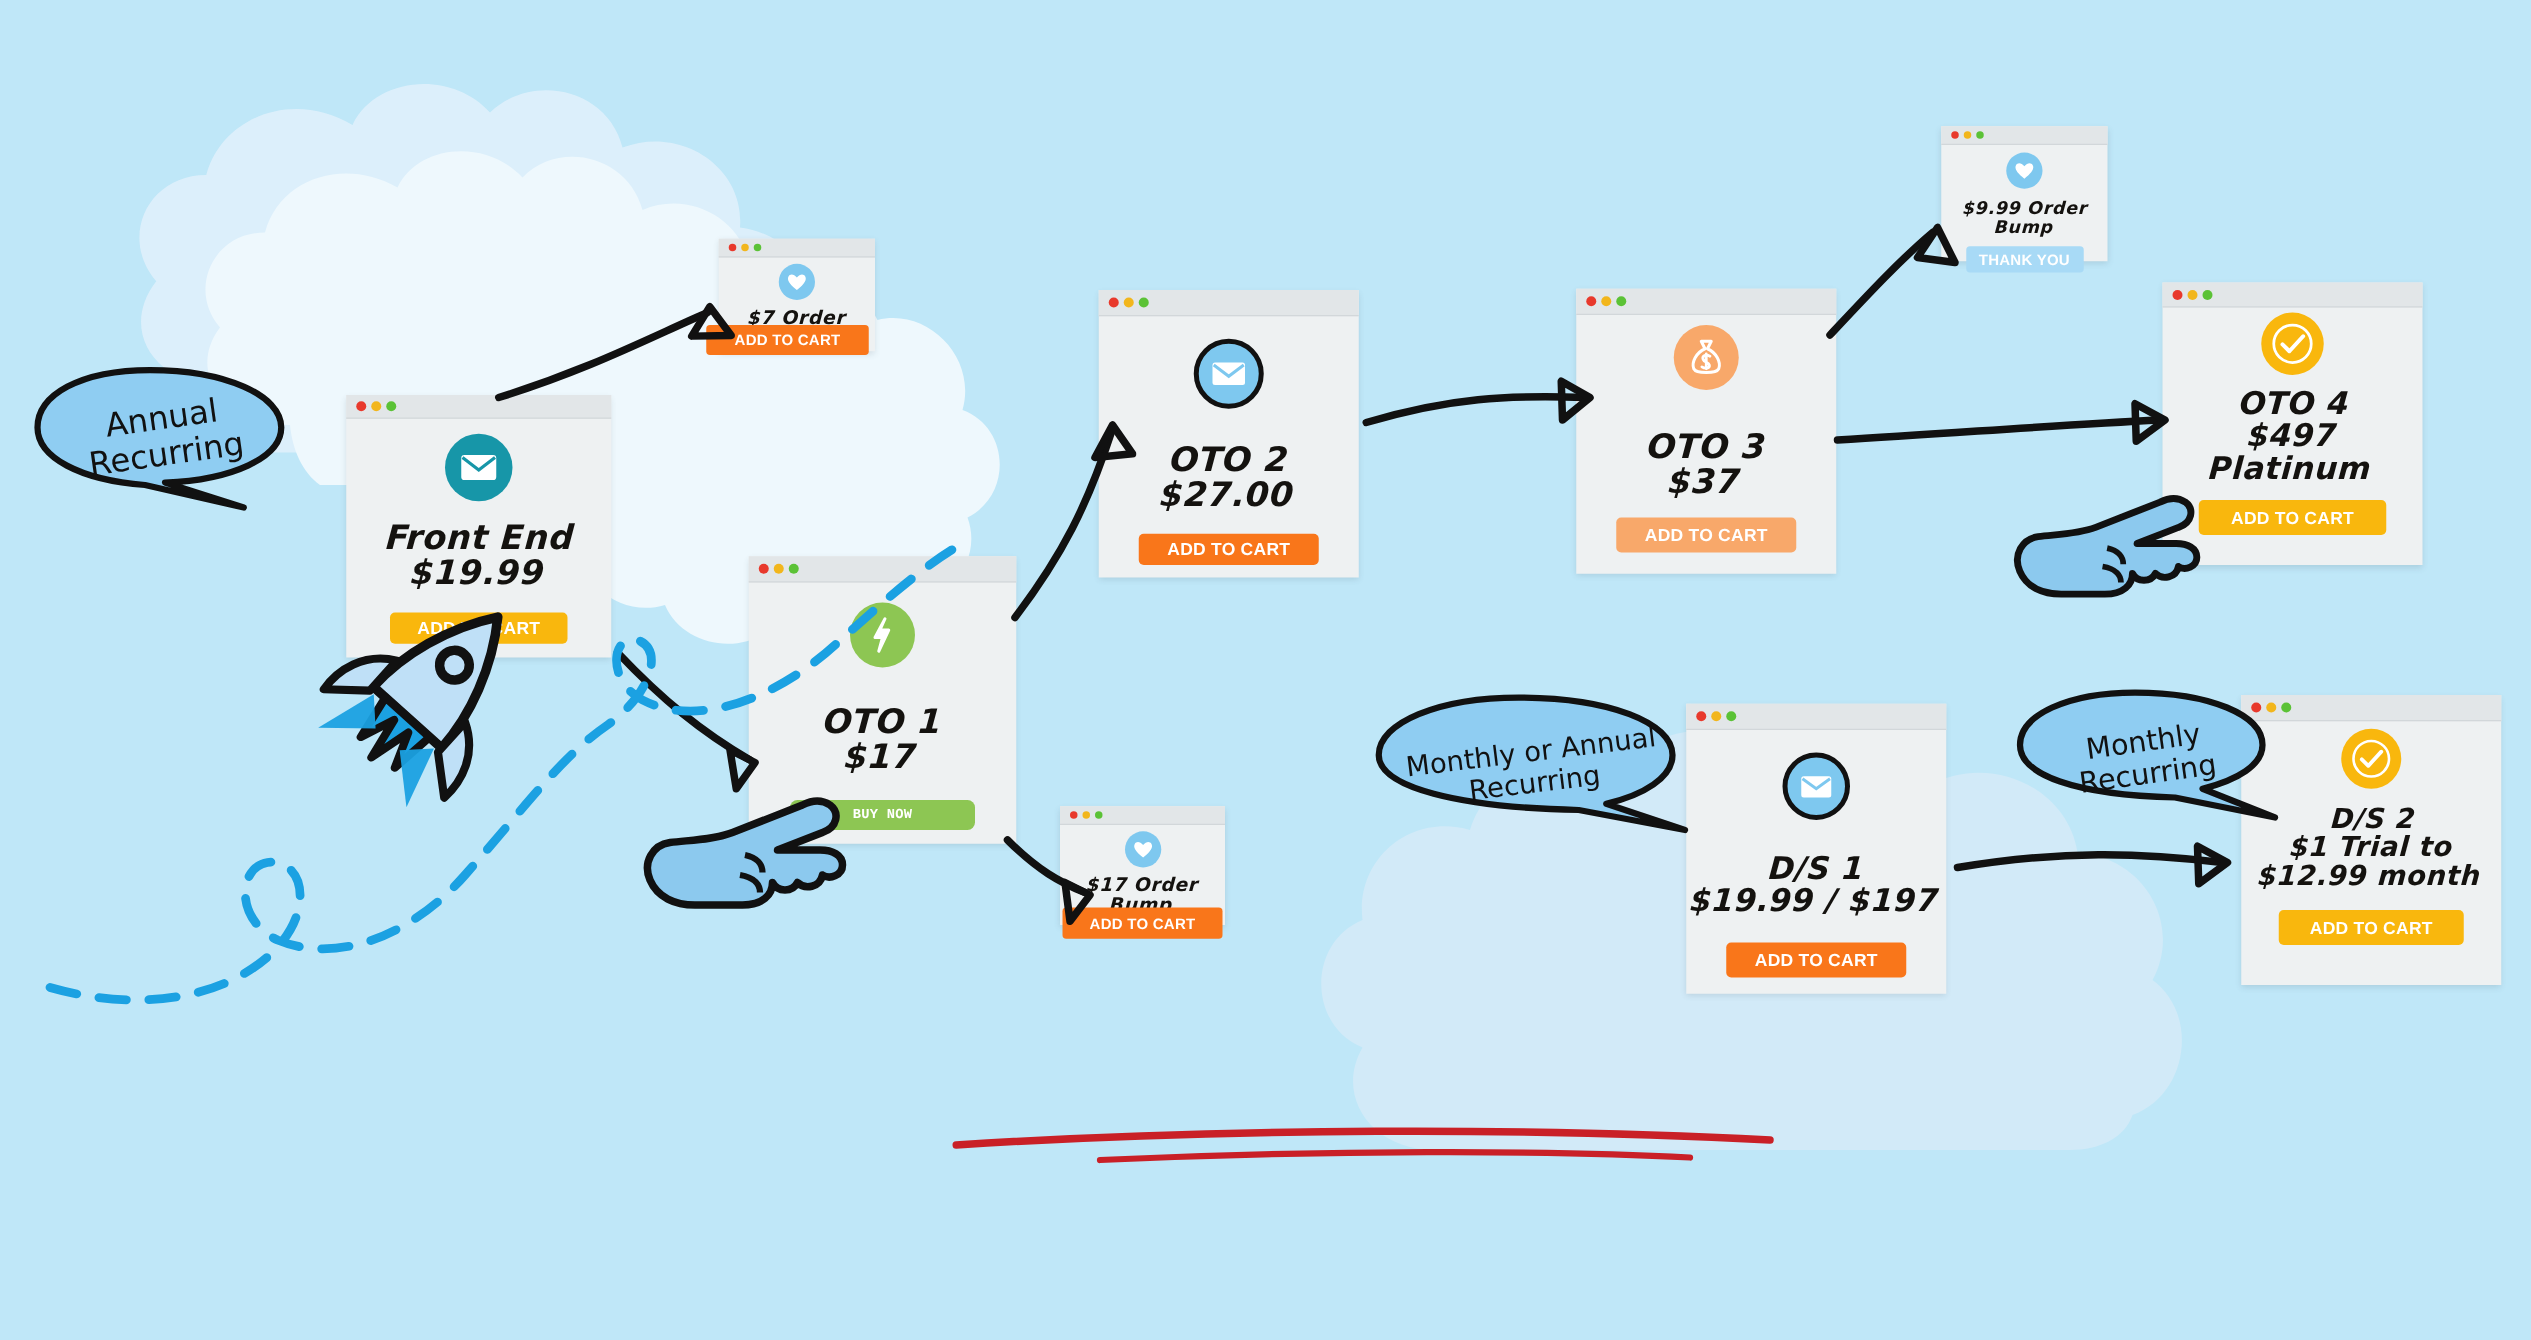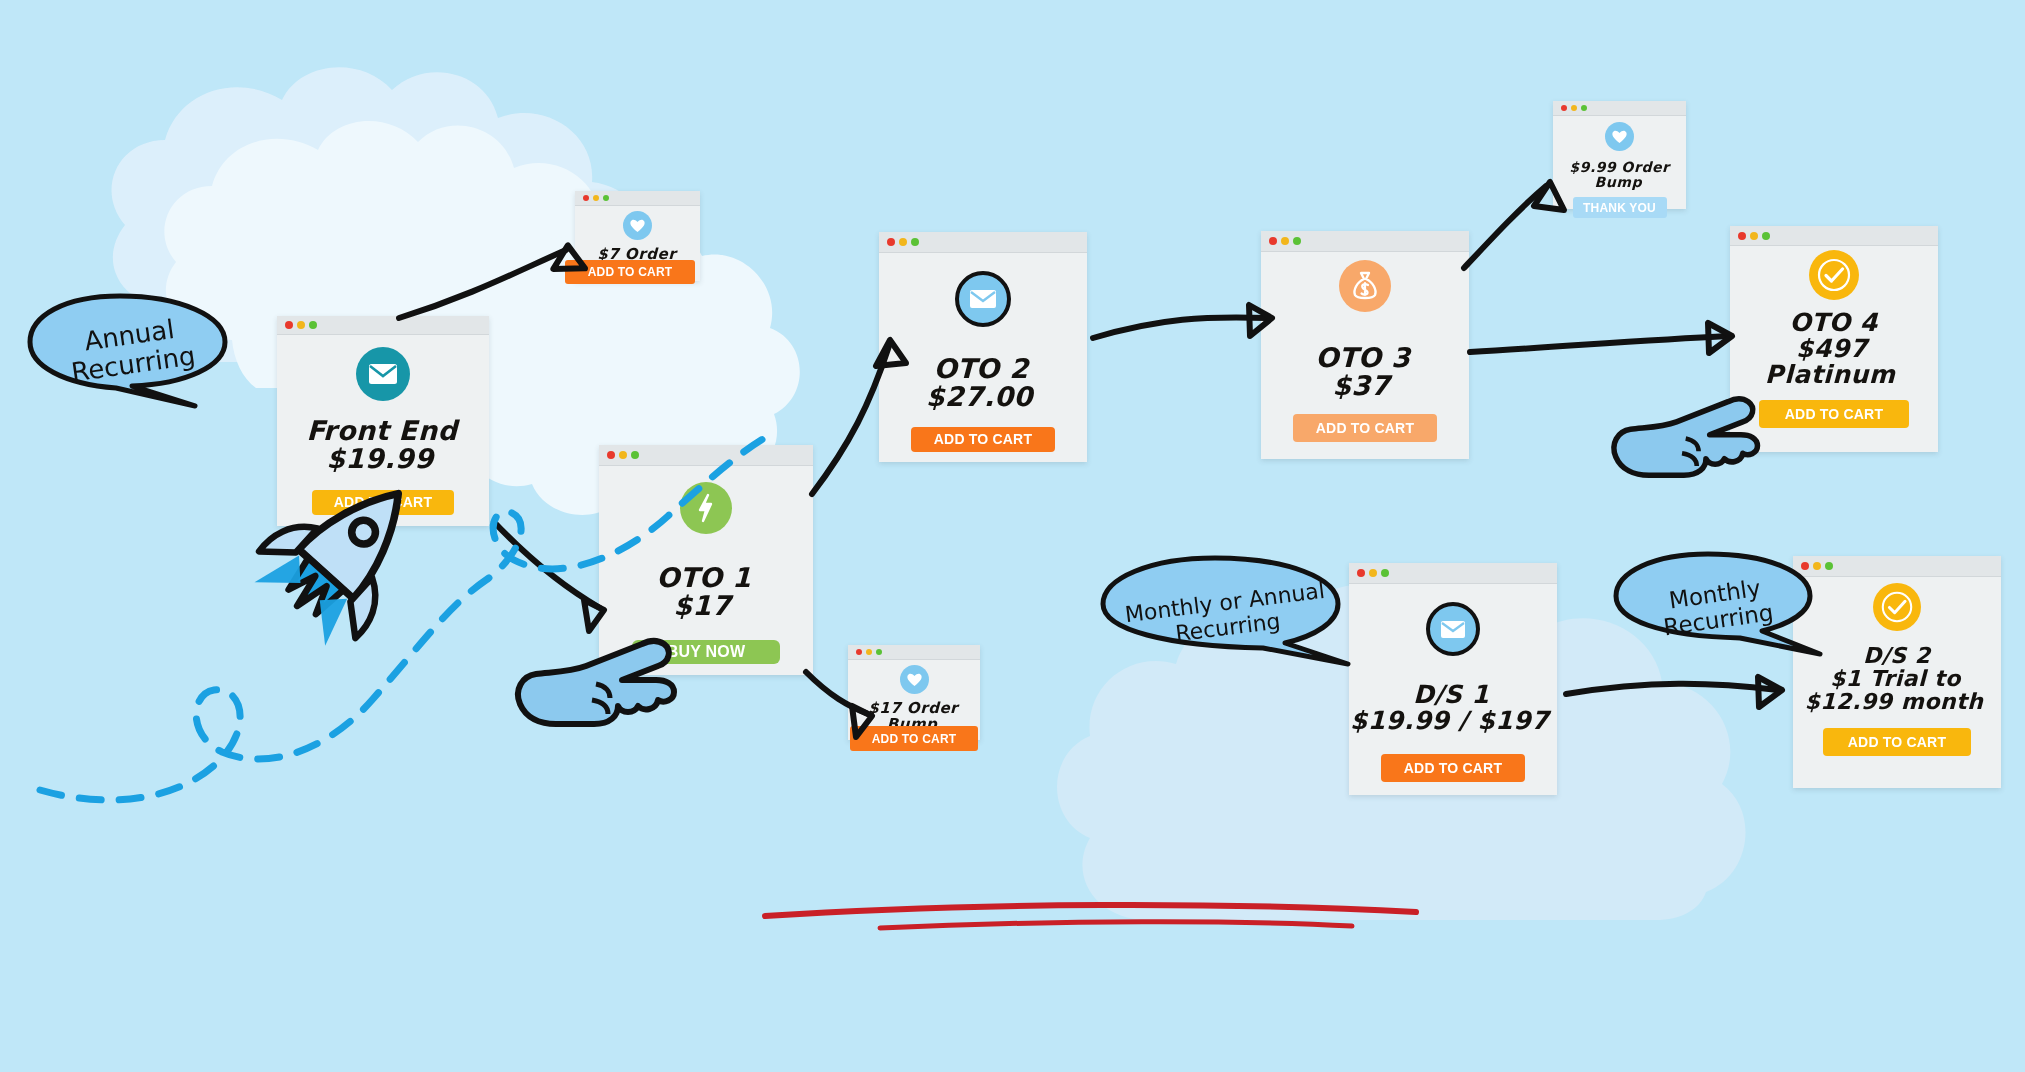--- a/index.html
+++ b/index.html
@@ -262,21 +262,21 @@
     <div class="body">
       <div class="badge" style="width:52px;height:52px;background:#8dc653;margin-top:8px;">
         <svg width="22" height="30" viewBox="0 0 22 30">
             <path d="M13 2 L9 11 L16 11 L8 28 L11 17 L5 17 Z" fill="#fff" stroke="#fff" stroke-width="2.4" stroke-linejoin="round"></path>
           </svg>
       </div>
       <div class="headline" style="font-size:27px;margin-top:30px;">
         <span>OTO 1</span>
         <span>$17</span>
       </div>
-      <div class="cta" style="background:#8dc653;width:148px;height:30px;font-size:16px;margin-top:20px;border-radius:6px;">BUY NOW</div>
+      <div class="cta" style="background:#8dc653;width:148px;height:30px;font-size:11px;margin-top:20px;border-radius:6px;font-family:Liberation Mono, monospace;">BUY NOW</div>
     </div>
   </div>
 
   <div class="card" style="left:848px;top:645px;width:132px;height:95px;">
     <div class="titlebar" style="height:15px;min-height:15px;">
       <span class="dot r" style="width:6px;height:6px;"></span>
       <span class="dot y" style="width:6px;height:6px;"></span>
       <span class="dot g" style="width:6px;height:6px;"></span>
     </div>
     <div class="body" style="height:auto;padding:5px 0 0 0;">

